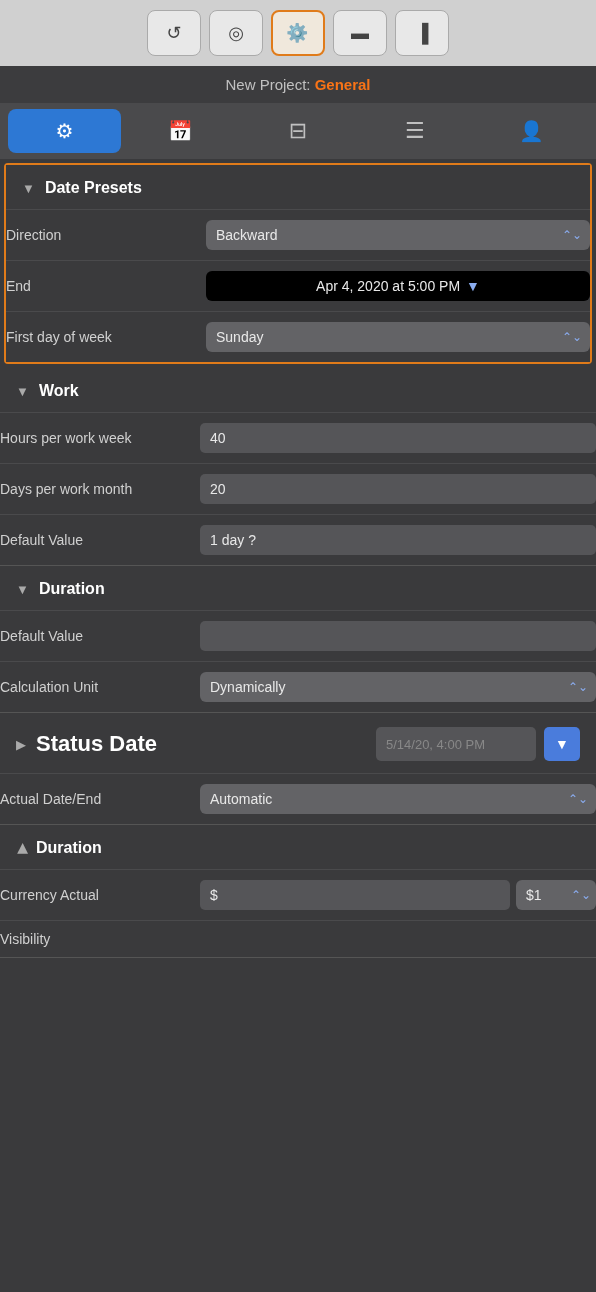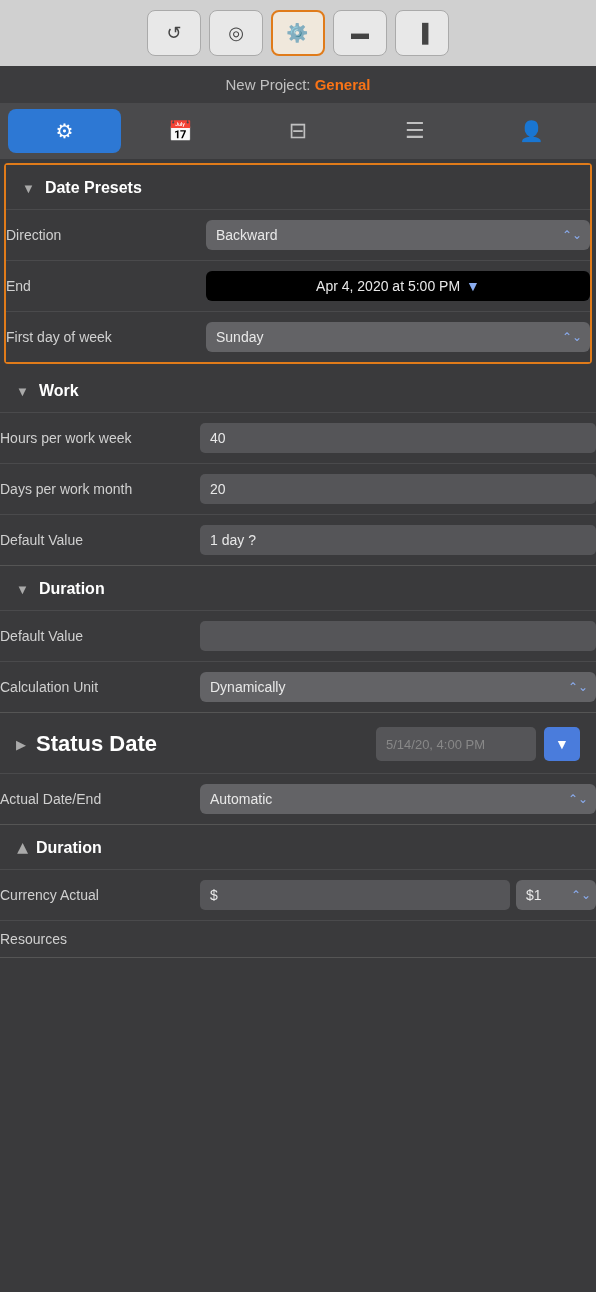--- a/index.html
+++ b/index.html
@@ -482,18 +482,18 @@
                 <option>$1</option>
                 <option>$0.1</option>
                 <option>$0.01</option>
               </select>
             </div>
           </div>
         </div>
       </div>
 
       <div class="row">
-        <div class="row-label">Resources</div>
+        <div class="row-label">Visibility</div>
       </div>
     </div>
   </div>
 
 </div>
 
 </body></html>

